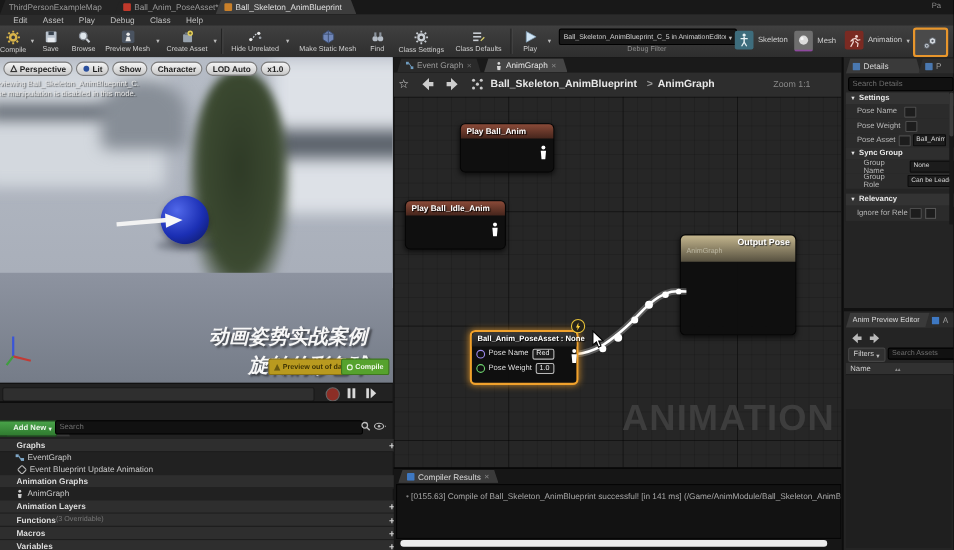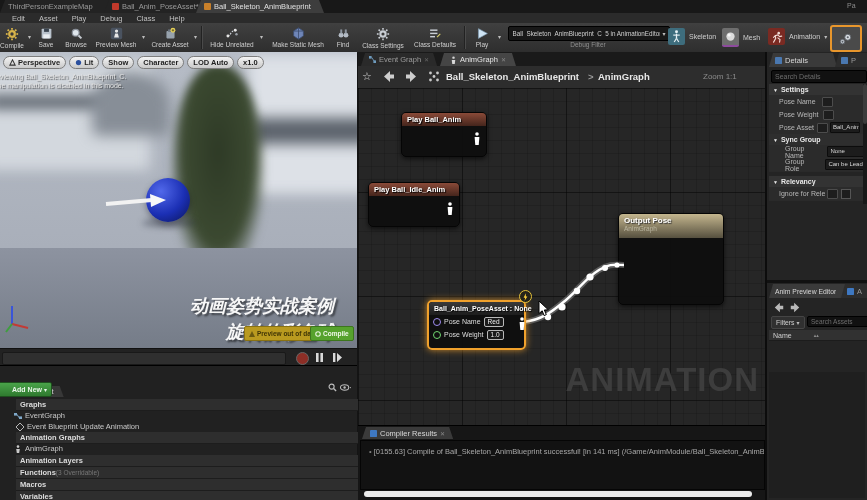--- a/index.html
+++ b/index.html
@@ -54,22 +54,22 @@
   .drow{position:absolute;left:769px;width:93px;height:13px;display:flex;align-items:center;
         font-size:7px;color:#b8b8b8;border-bottom:1px solid #2a2a2a;background:#2b2b2b;}
   .dval{background:#1c1c1c;border:1px solid #0c0c0c;color:#d8d8d8;font-size:6px;padding:0 2px;
         height:9px;line-height:9px;white-space:nowrap;overflow:hidden;border-radius:1px;}
   .bindicon{width:9px;height:8px;background:#1d1d1d;border:1px solid #4c4c4c;border-radius:1px;}
 
   input.search{background:#111;border:1px solid #000;border-radius:2px;color:#ddd;
                font-size:7px;padding:0 3px;outline:none;font-family:"Liberation Sans",sans-serif;}
   input.search::placeholder{color:#6e6e6e;}
 
-  .mbhead{position:absolute;left:16px;width:352px;height:11px;background:#2e2e2e;border-bottom:1px solid #1d1d1d;
-          display:flex;align-items:center;padding-left:4px;font-size:7.5px;font-weight:bold;color:#dcdcdc;}
+  .mbhead{position:absolute;left:0;width:352px;height:11px;background:#2e2e2e;border-bottom:1px solid #1d1d1d;
+          display:flex;align-items:center;padding-left:15px;font-size:7.5px;font-weight:bold;color:#dcdcdc;}
   .mbitem{position:absolute;left:0;width:352px;height:11px;display:flex;align-items:center;gap:3px;
           font-size:7.5px;color:#c8c8c8;}
   .plus{position:absolute;right:8px;font-size:9px;font-weight:bold;color:#d5d5d5;top:0;}
 
   svg{display:block;}
 </style>
 </head>
 <body>
 
 <div id="root">
@@ -373,20 +373,21 @@
   </div>
 
   <div class="abs" style="left:0;top:365px;width:357px;height:135px;background:#212121;border-top:1px solid #000;">
     <div class="abs" style="left:6px;top:20px;height:11px;padding:0 10px 0 6px;background:#383838;display:flex;align-items:center;font-size:7.5px;color:#d5d5d5;clip-path:polygon(4px 0,calc(100% - 4px) 0,100% 100%,0 100%);">
       <span>My Blueprint</span>
     </div>
     <div class="abs" style="left:-10px;top:16px;width:56px;height:13px;background:linear-gradient(#49a349,#2f7a2f);border:1px solid #1e4f1e;border-radius:2px;display:flex;align-items:center;justify-content:flex-end;gap:2px;padding-right:4px;">
       <span style="font-size:7px;font-weight:bold;color:#eaf6ea;">Add New</span>
       <span class="caret" style="color:#eaf6ea;">▾</span>
     </div>
+    <input class="search abs" style="left: 50px; top: 16px; width: 272px; height: 11px;" placeholder="Search">
     <span class="abs" style="left:328px;top:17px;">
         <svg width="9" height="9" viewBox="0 0 10 10">
           <circle cx="4" cy="4" r="2.8" fill="none" stroke="#bbb" stroke-width="1.3"></circle>
           <line x1="6.2" y1="6.2" x2="9" y2="9" stroke="#bbb" stroke-width="1.5"></line>
         </svg>
       </span>
     <span class="abs" style="left:340px;top:17px;">
         <svg width="11" height="9" viewBox="0 0 12 9">
           <ellipse cx="5" cy="4.5" rx="4.5" ry="3" fill="none" stroke="#bbb" stroke-width="1.1"></ellipse>
           <circle cx="5" cy="4.5" r="1.3" fill="#bbb"></circle>
@@ -488,21 +489,21 @@
       <span class="abs" style="left:345px;top:6px;font-size:8px;color:#8b8b8b;">Zoom 1:1</span>
     </div>
 
     <div class="abs" style="left:0;top:36px;width:407px;height:337px;overflow:hidden;
          background-color:#262626;
          background-image:linear-gradient(rgba(0,0,0,0.38) 1px,transparent 1px),linear-gradient(90deg,rgba(0,0,0,0.38) 1px,transparent 1px),linear-gradient(rgba(0,0,0,0.13) 1px,transparent 1px),linear-gradient(90deg,rgba(0,0,0,0.13) 1px,transparent 1px);
          background-size:104px 104px,104px 104px,13px 13px,13px 13px;">
 
       <div class="abs" style="right:6px;bottom:26px;font-size:33px;font-weight:bold;color:#3d3d3d;letter-spacing:1px;">ANIMATION</div>
 
-      <div class="node" style="left:43px;top:24px;width:84px;height:43px;">
+      <div class="node" style="left:60px;top:24px;width:84px;height:43px;">
         <div class="nhead red">
             <span>Play Ball_Anim</span>
           </div>
         <span class="pinperson" style="right:5px;top:19px;">
             <svg width="8" height="13" viewBox="0 0 8 13">
               <circle cx="4" cy="2" r="1.8" fill="#fff"></circle>
               <path d="M1.6 5 L6.4 5 L5.7 13 L2.3 13 Z" fill="#fff"></path>
             </svg>
           </span>
       </div>
@@ -514,21 +515,21 @@
         <span class="pinperson" style="right:5px;top:19px;">
             <svg width="8" height="13" viewBox="0 0 8 13">
               <circle cx="4" cy="2" r="1.8" fill="#fff"></circle>
               <path d="M1.6 5 L6.4 5 L5.7 13 L2.3 13 Z" fill="#fff"></path>
             </svg>
           </span>
       </div>
 
       <div class="node" style="left:260px;top:125px;width:104px;height:90px;">
         <div style="height:22px;border-radius:4px 4px 0 0;background:linear-gradient(#c4b68e,#56503f);padding:2px 5px 0;">
-          <div style="font-size:8px;font-weight:bold;color:#fff;text-shadow:1px 1px 1px #333;">Output Pose</div>
+          <div style="font-size:8px;font-weight:bold;color:#fff;text-shadow:1px 1px 1px #333;text-align:right;">Output Pose</div>
           <div style="font-size:6.5px;color:rgba(255,255,240,0.45);">AnimGraph</div>
         </div>
       </div>
 
       <svg class="abs" style="left:0;top:0;pointer-events:none;" width="407" height="337" viewBox="0 0 407 337">
         <path d="M165,234 C185,232 196,222 208,212 C222,200 228,190 241,182 C252,175 258,177 266,177" stroke="rgba(255,255,255,0.25)" stroke-width="6" fill="none"></path>
         <path d="M165,234 C185,232 196,222 208,212 C222,200 228,190 241,182 C252,175 258,177 266,177" stroke="#ffffff" stroke-width="2.4" fill="none"></path>
         <circle cx="190" cy="229" r="3.2" fill="#fff"></circle>
         <circle cx="204" cy="219" r="3.6" fill="#fff"></circle>
         <circle cx="219" cy="203" r="3.2" fill="#fff"></circle>

